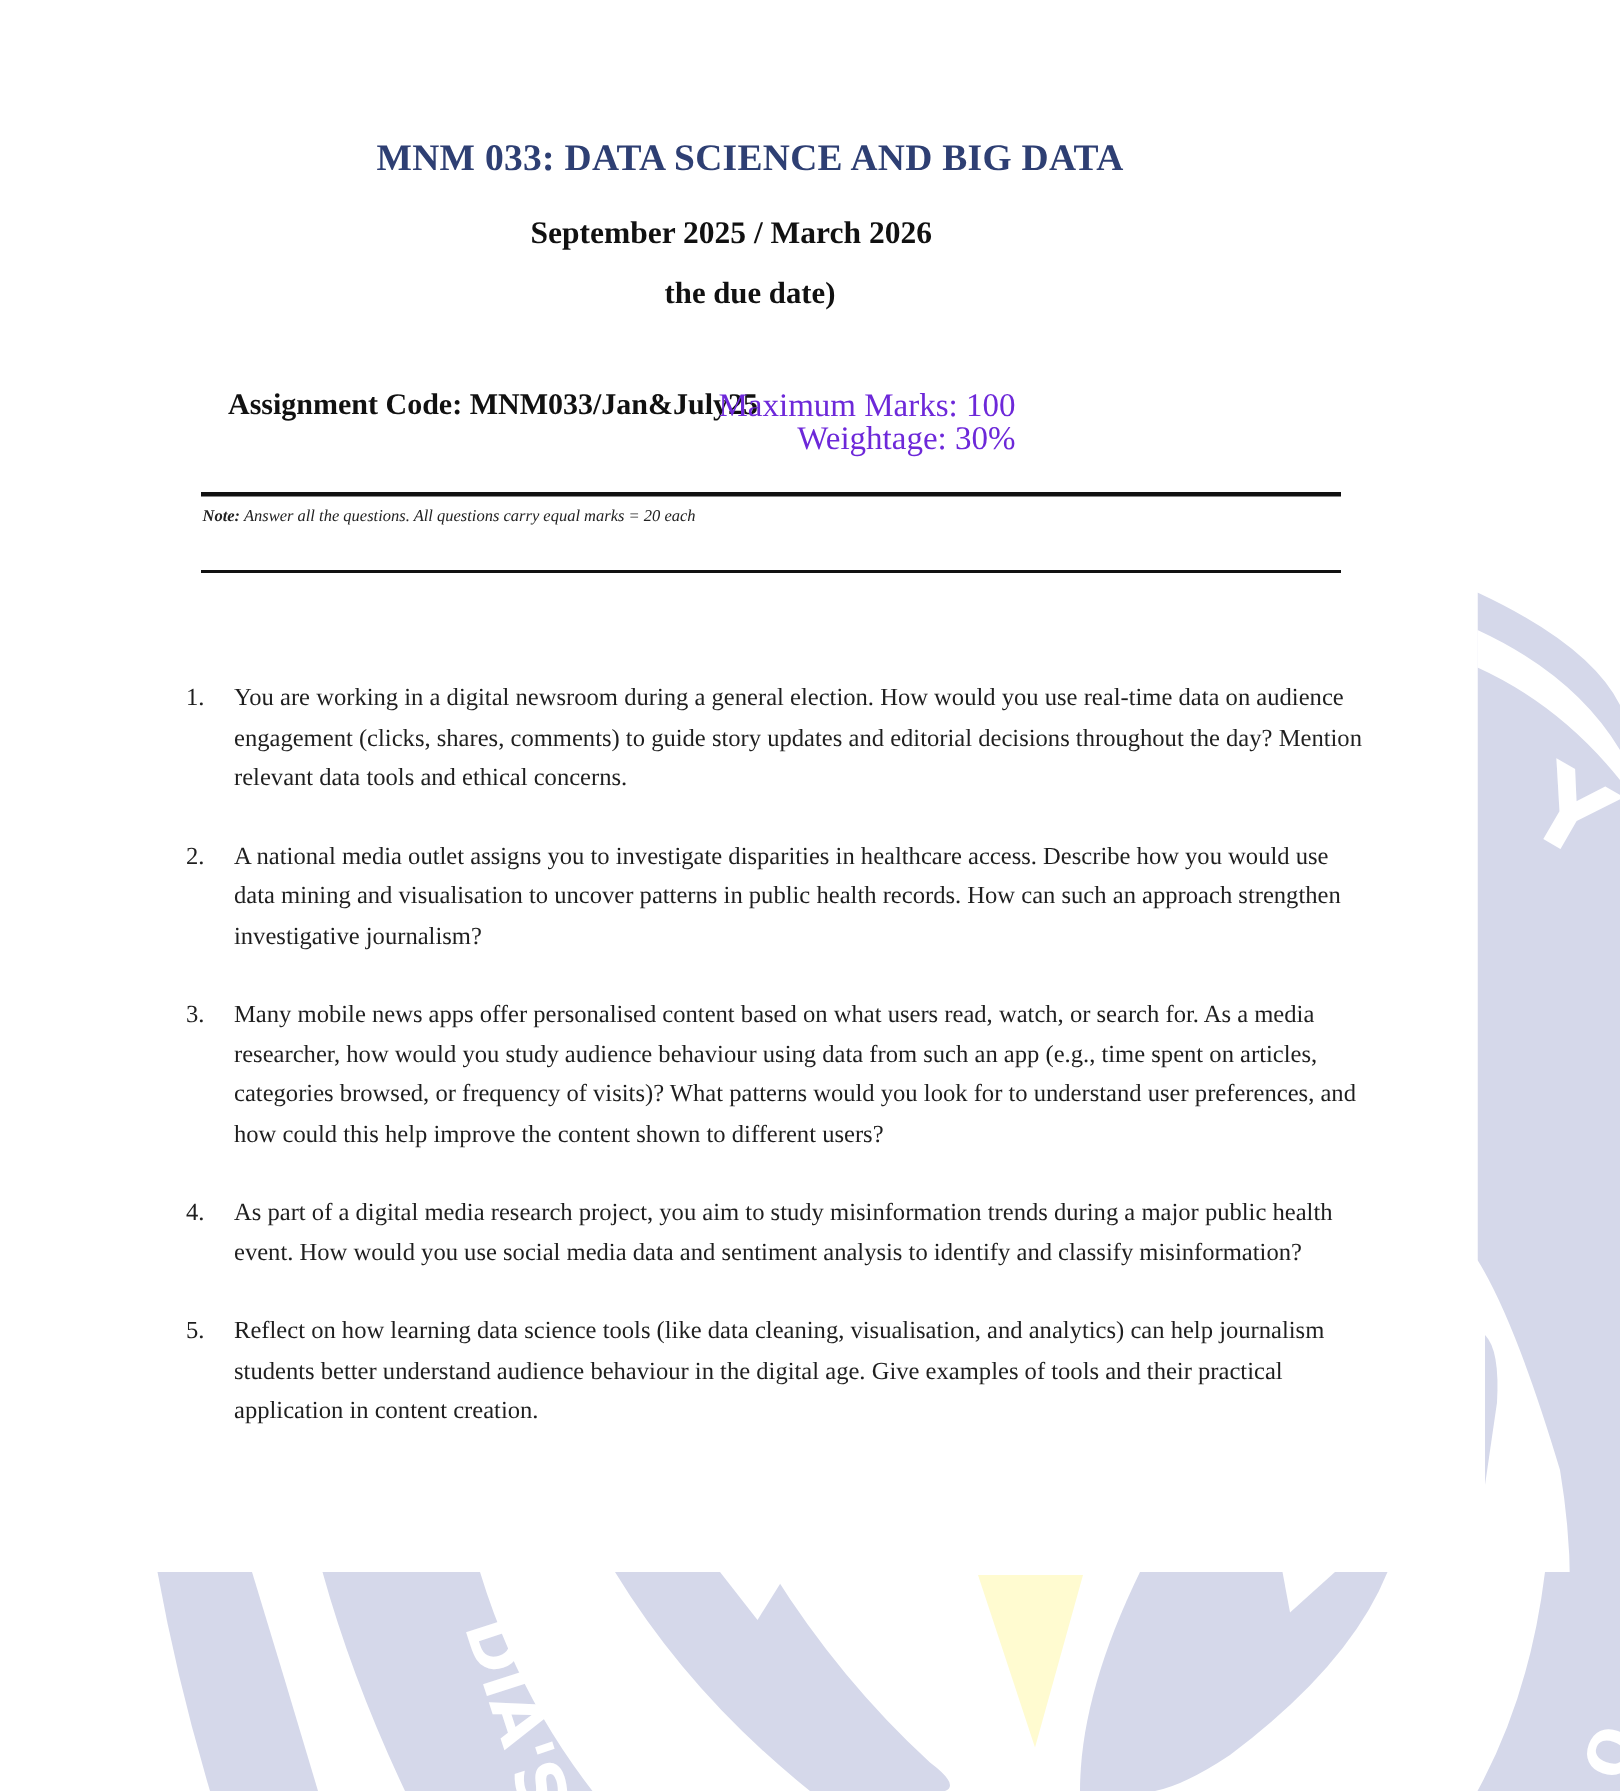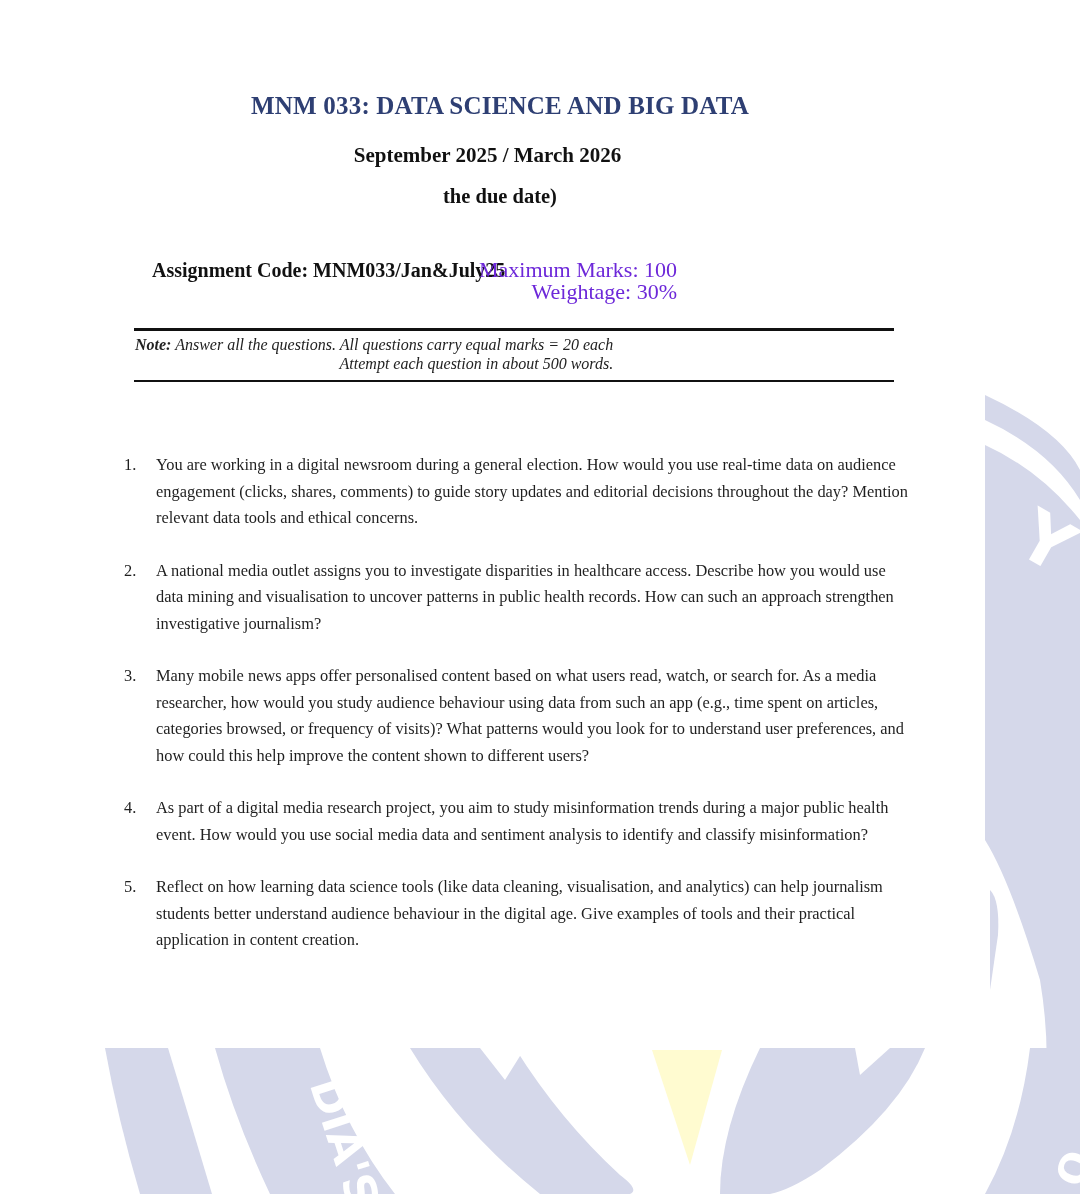--- a/index.html
+++ b/index.html
@@ -76,25 +76,24 @@
       line-height: 22px;
       color: #6d28d9;
     }
     .rule-top {
       left: 134px; top: 328px;
       width: 760px; height: 3px;
       background: #111;
     }
     .note {
       left: 135px; top: 335px;
-      font-size: 16px;
+      font-size: 11px;
       font-style: italic;
       line-height: 19px;
       color: #222;
-      text-align: right;
     }
     .note b { font-weight: bold; }
     .rule-bottom {
       left: 134px; top: 380px;
       width: 760px; height: 2px;
       background: #111;
     }
     .questions {
       left: 124px; top: 452px;
       width: 790px;
@@ -159,21 +158,20 @@
 
   <div class="abs marks">
     <div>Maximum Marks: 100</div>
     <div>Weightage: 30%</div>
   </div>
 
   <div class="abs rule-top"></div>
 
   <div class="abs note">
     <div><b>Note:</b><span> Answer all the questions. All questions carry equal marks = 20 each</span></div>
-    <div>Attempt each question in about 500 words.</div>
   </div>
 
   <div class="abs rule-bottom"></div>
 
   <ol class="abs questions">
     <li class="question">
       <span class="num">1.</span>
       <span class="text">You are working in a digital newsroom during a general election. How would you use real-time data on audience engagement (clicks, shares, comments) to guide story updates and editorial decisions throughout the day? Mention relevant data tools and ethical concerns.</span>
     </li>
     <li class="question">

